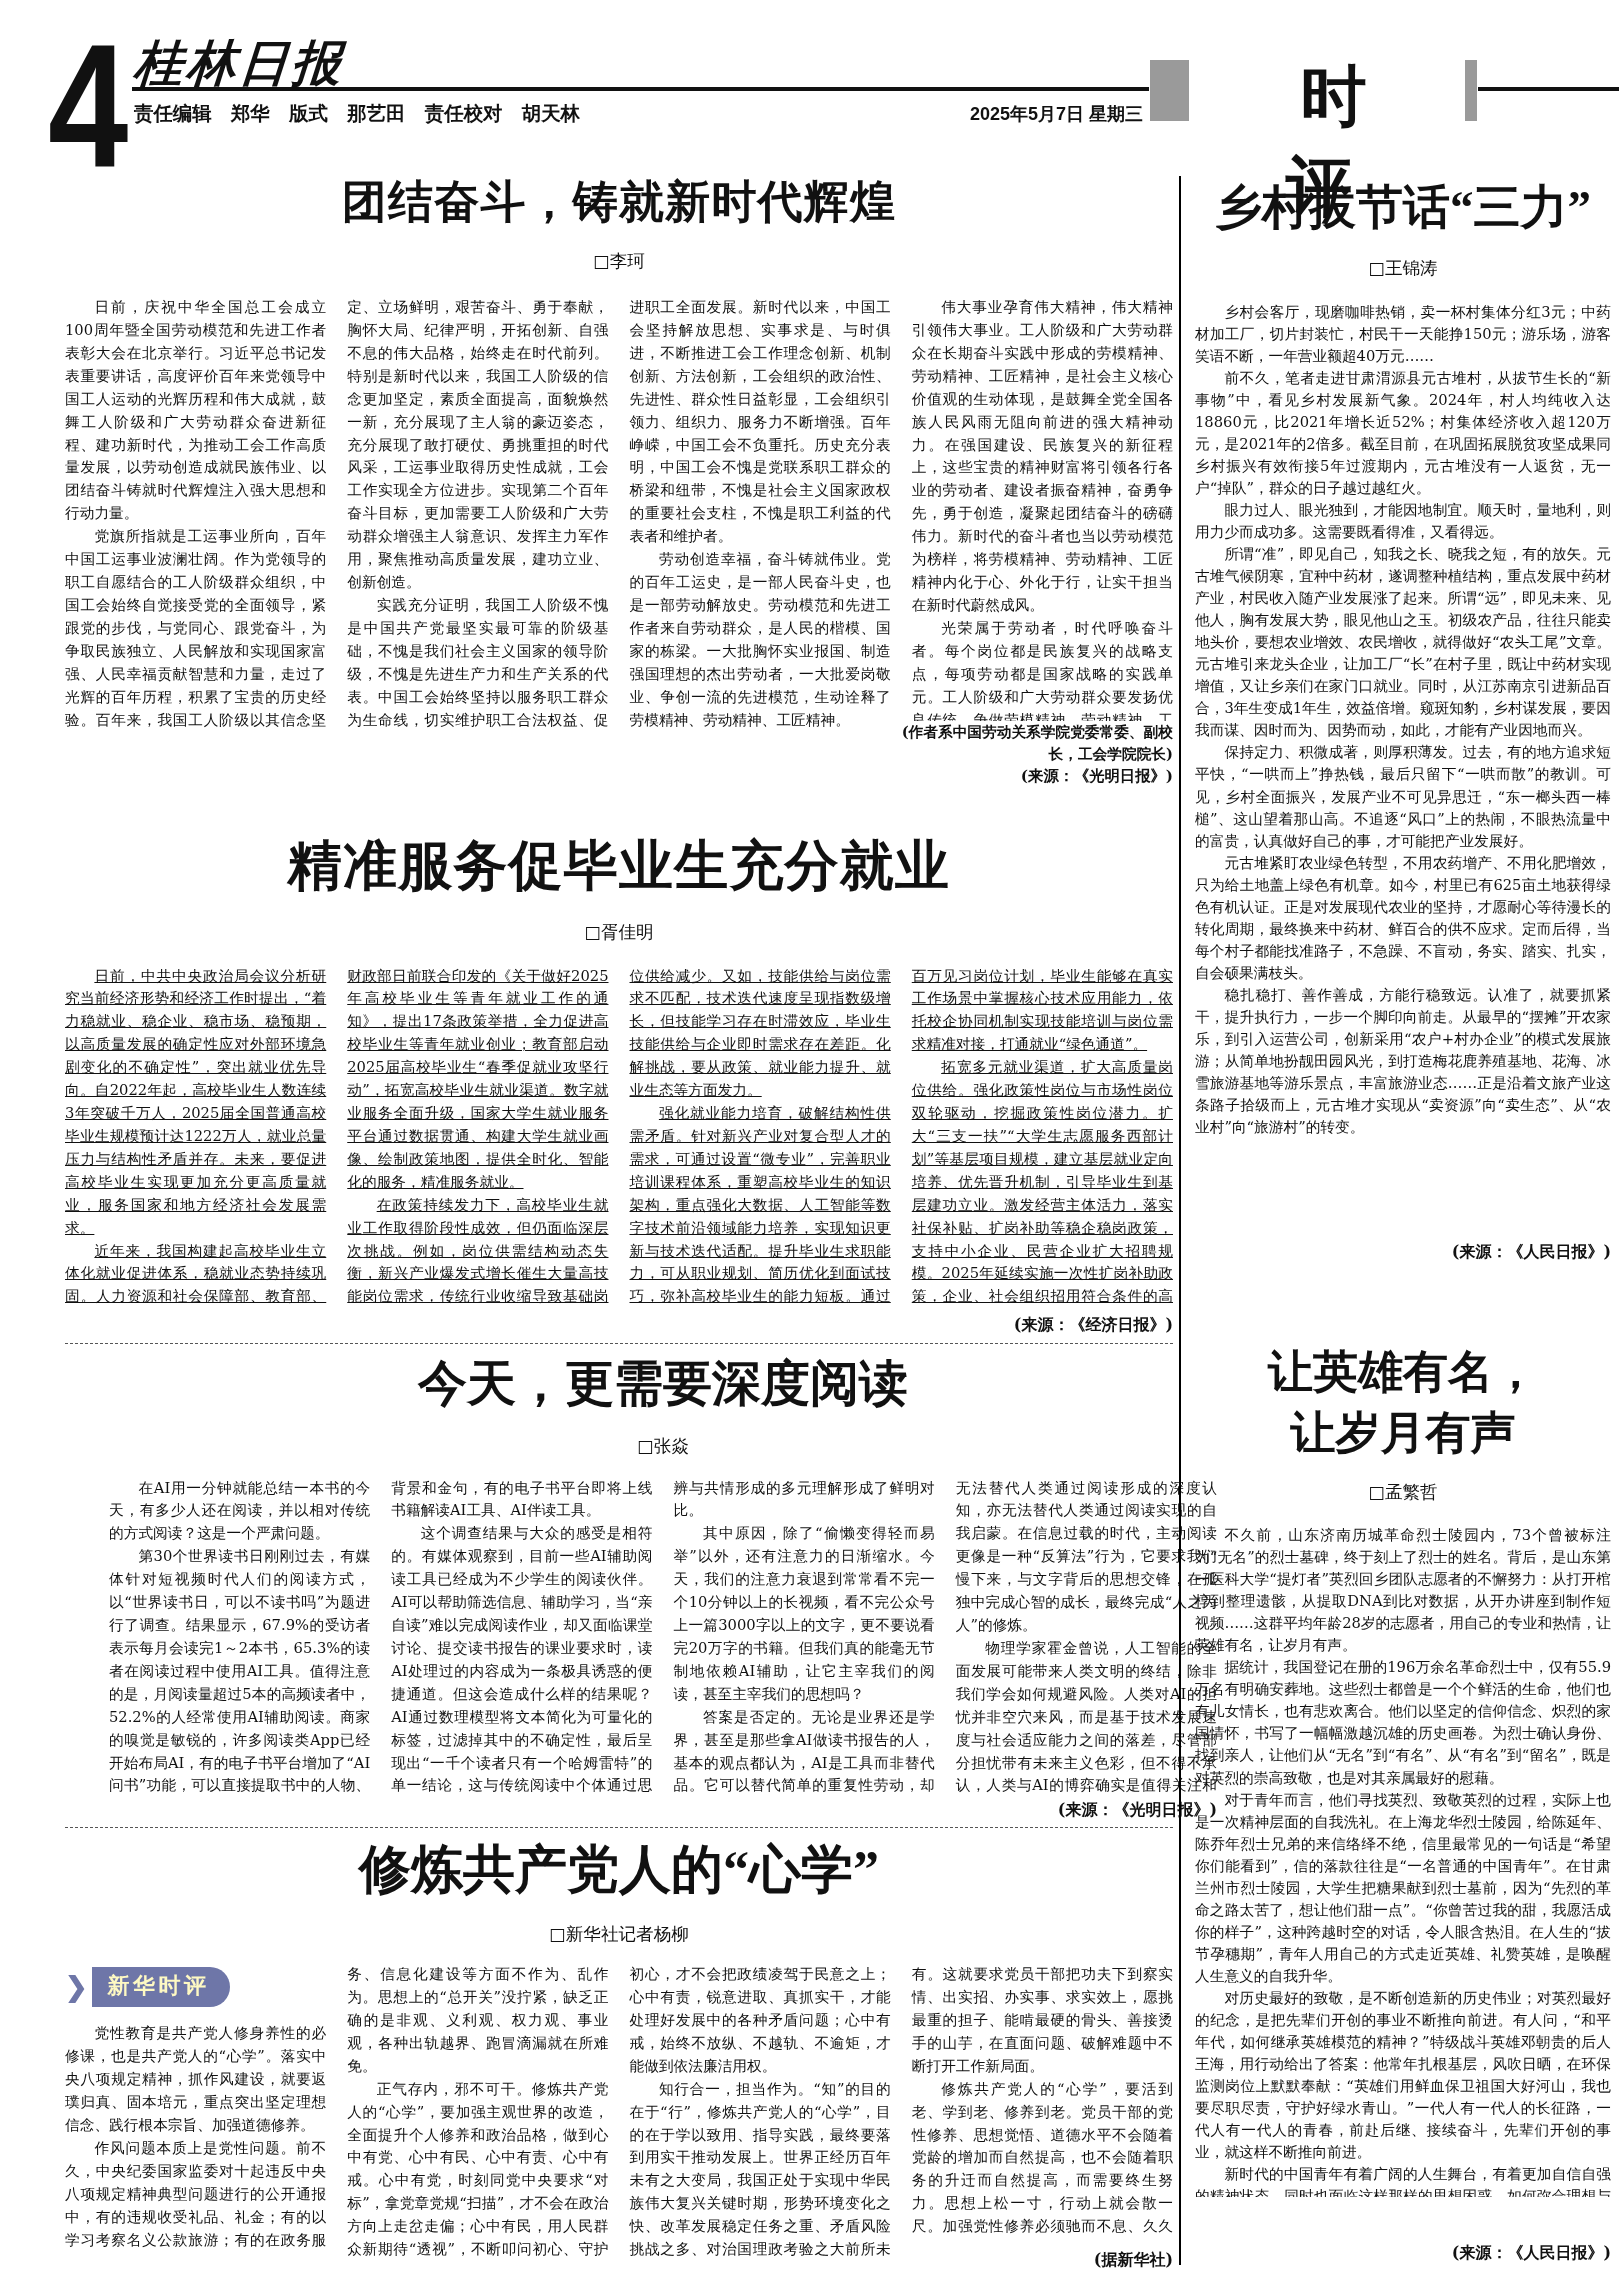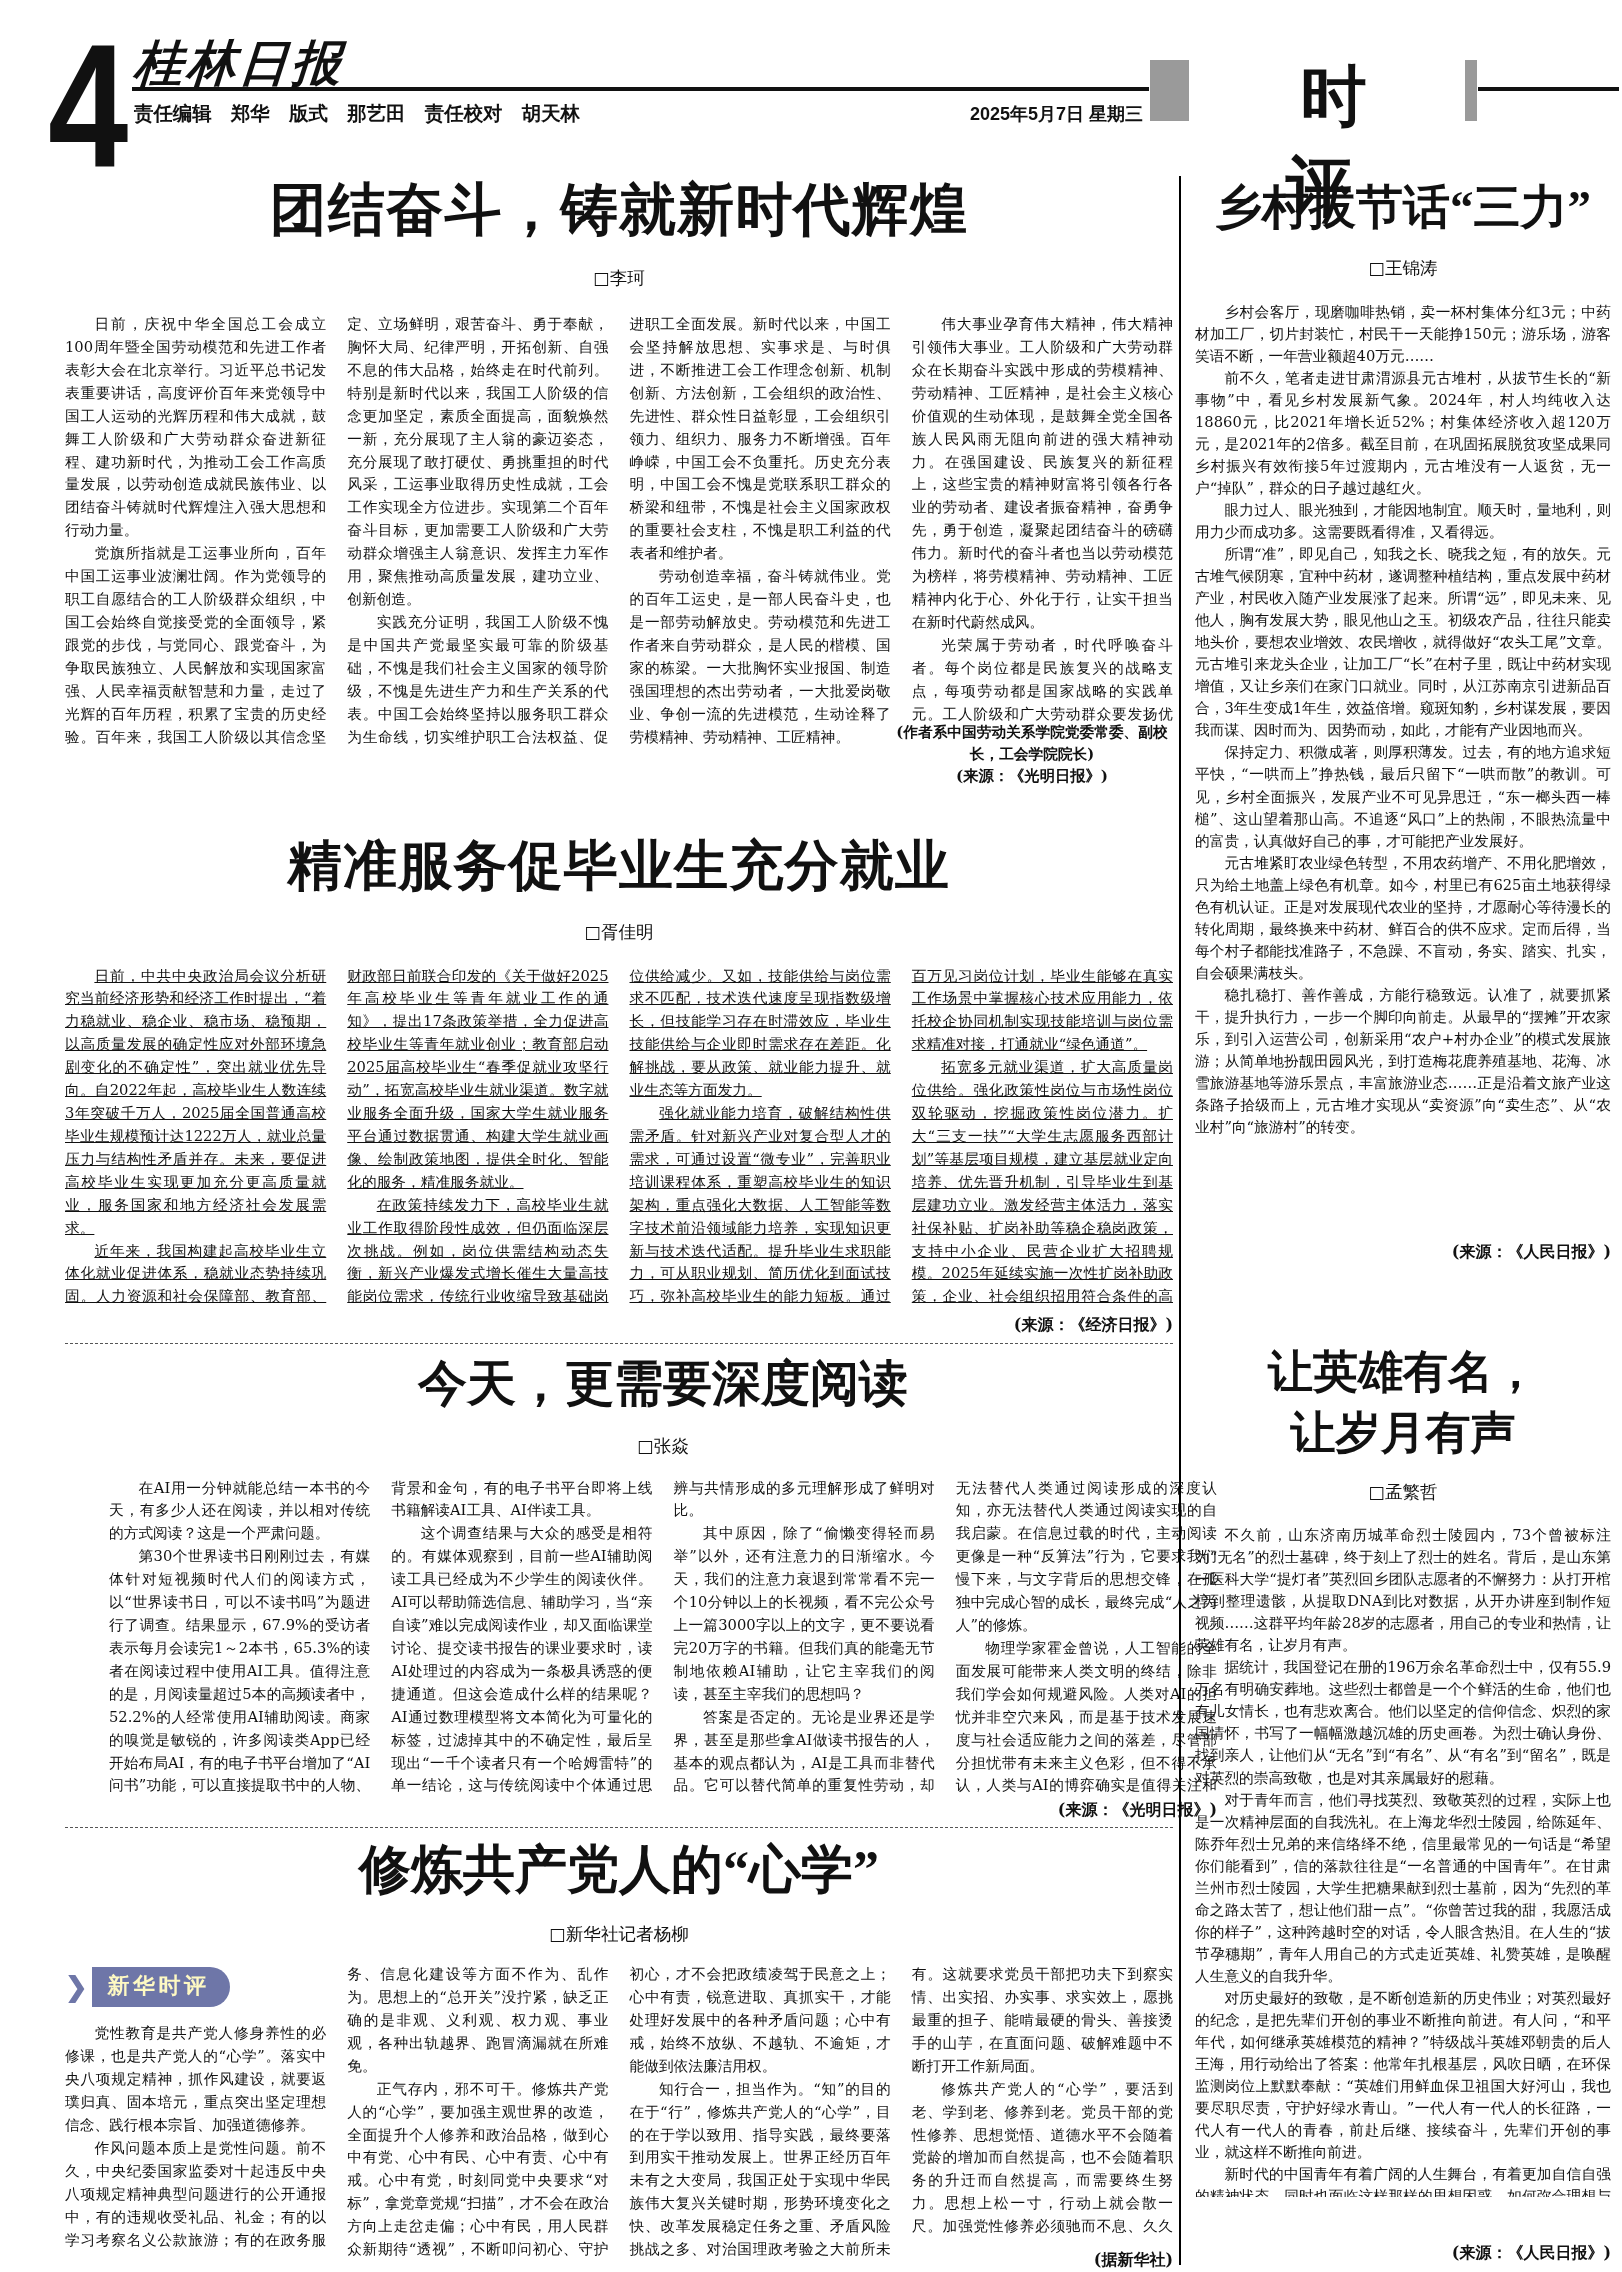--- a/index.html
+++ b/index.html
@@ -20,28 +20,28 @@
         font-weight:bold;font-size:19.4px;}
   .pubdate{position:absolute;left:817px;top:102px;width:326px;text-align:right;
         font-family:"Liberation Sans",sans-serif;font-weight:bold;font-size:18px;}
   
   .art{position:absolute;}
   .art h1{margin:0;text-align:center;font-weight:bold;font-family:"Liberation Serif",serif;}
   .byline{text-align:center;font-size:17.6px;margin-top:16.5px;}
   .body{text-align:justify;overflow:hidden;}
   .body p{margin:0;text-indent:2em;font-size:14.7px;line-height:1.56;}
   .cols4{column-count:4;column-gap:21px;}
-  .endnote{position:absolute;right:0;bottom:0;width:282px;background:#fff;text-align:center;
+  .endnote{position:absolute;right:0;bottom:0;width:282px;background:#fff;text-align:right;
         font-weight:bold;font-size:14.7px;line-height:1.5;padding-left:5.9px;}
   .src{font-weight:bold;font-size:15.3px;}
   .dash{position:absolute;left:65px;width:1108px;border-top:1.8px dashed #555;height:0;}
   .vrule{position:absolute;left:1179px;top:176px;width:1.8px;height:2089px;background:#000;}
   
   .a-unity{left:65px;top:172px;width:1108px;height:616px;}
-  .a-unity h1{font-size:57px;letter-spacing:1.2px;}
+  .a-unity h1{font-size:45px;letter-spacing:1.2px;}
   .a-unity .body{height:452px;margin-top:23.5px;}
   .a-employ{left:65px;top:830px;width:1108px;height:506px;}
   .a-employ h1{font-size:54px;letter-spacing:1.2px;}
   .a-employ .body{height:360px;margin-top:21px;text-decoration:underline;}
   .a-read{left:65px;top:1351px;width:1108px;height:470px;margin-left:44px;}
   .a-read h1{font-size:49px;}
   .a-read .body{height:341px;margin-top:19px;}
   .a-xinhua{left:65px;top:1835px;width:1108px;height:436px;}
   .a-xinhua h1{font-size:52px;}
   .a-xinhua .body{height:306px;margin-top:17.6px;}

